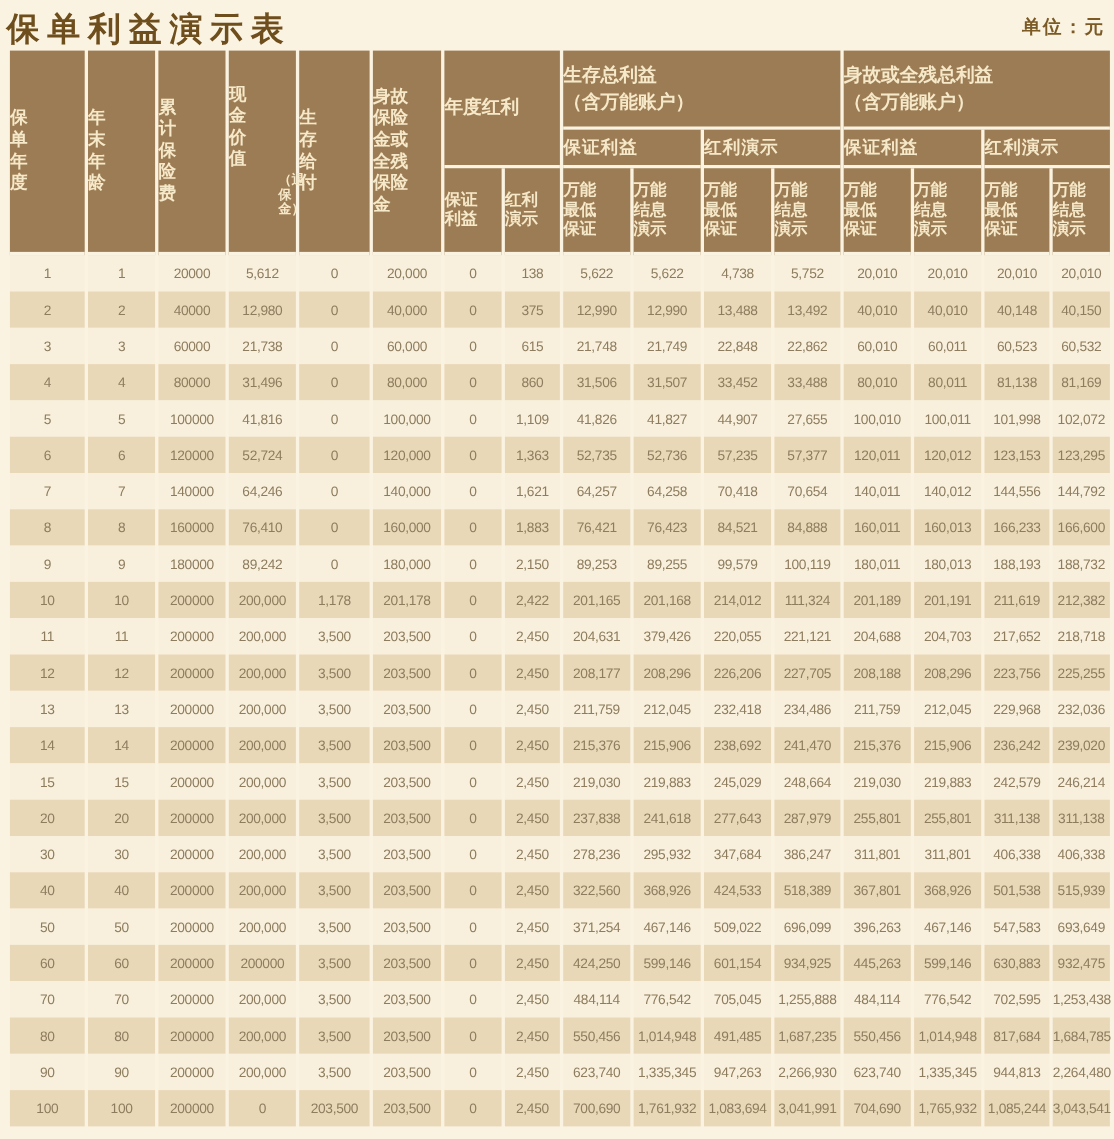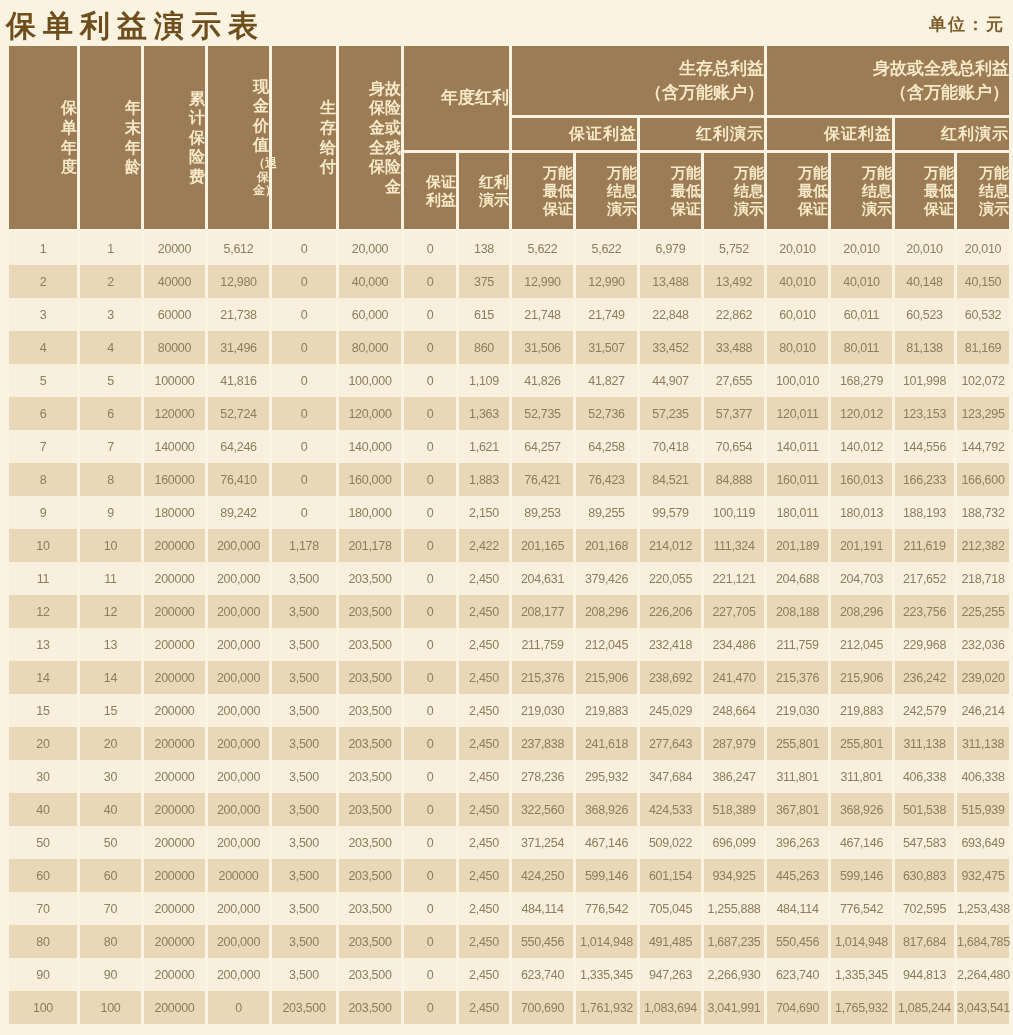--- a/index.html
+++ b/index.html
@@ -31,21 +31,21 @@
     font-size:17px;font-weight:bold;letter-spacing:2px;
     color:var(--unit-text);
   }
   table.benefit{
     border-collapse:separate;border-spacing:3px 0;
     table-layout:fixed;width:1006px;
   }
   th{
     background:var(--header-bg);
     color:var(--header-text);
-    font-weight:bold;text-align:right;vertical-align:middle;
+    font-weight:bold;text-align:left;vertical-align:middle;
     white-space:pre-line;
     border-bottom:3px solid var(--page-bg);
     padding:0;
   }
   tr.hr1{height:72px;}
   tr.hr2{height:35px;}
   tr.hr3{height:79px;}
   th.v{font-size:16px;line-height:1.22;}
   th.grp{font-size:17px;line-height:1.4;}
   th.sub1{font-size:16px;letter-spacing:1px;}
@@ -169,21 +169,21 @@
           <td>1</td>
           <td>1</td>
           <td>20000</td>
           <td>5,612</td>
           <td>0</td>
           <td>20,000</td>
           <td>0</td>
           <td>138</td>
           <td>5,622</td>
           <td>5,622</td>
-          <td>6,979</td>
+          <td>4,738</td>
           <td>5,752</td>
           <td>20,010</td>
           <td>20,010</td>
           <td>20,010</td>
           <td>20,010</td>
         </tr>
         <tr class="even">
           <td>2</td>
           <td>2</td>
           <td>40000</td>
@@ -244,21 +244,21 @@
           <td>41,816</td>
           <td>0</td>
           <td>100,000</td>
           <td>0</td>
           <td>1,109</td>
           <td>41,826</td>
           <td>41,827</td>
           <td>44,907</td>
           <td>27,655</td>
           <td>100,010</td>
-          <td>168,279</td>
+          <td>100,011</td>
           <td>101,998</td>
           <td>102,072</td>
         </tr>
         <tr class="even">
           <td>6</td>
           <td>6</td>
           <td>120000</td>
           <td>52,724</td>
           <td>0</td>
           <td>120,000</td>

